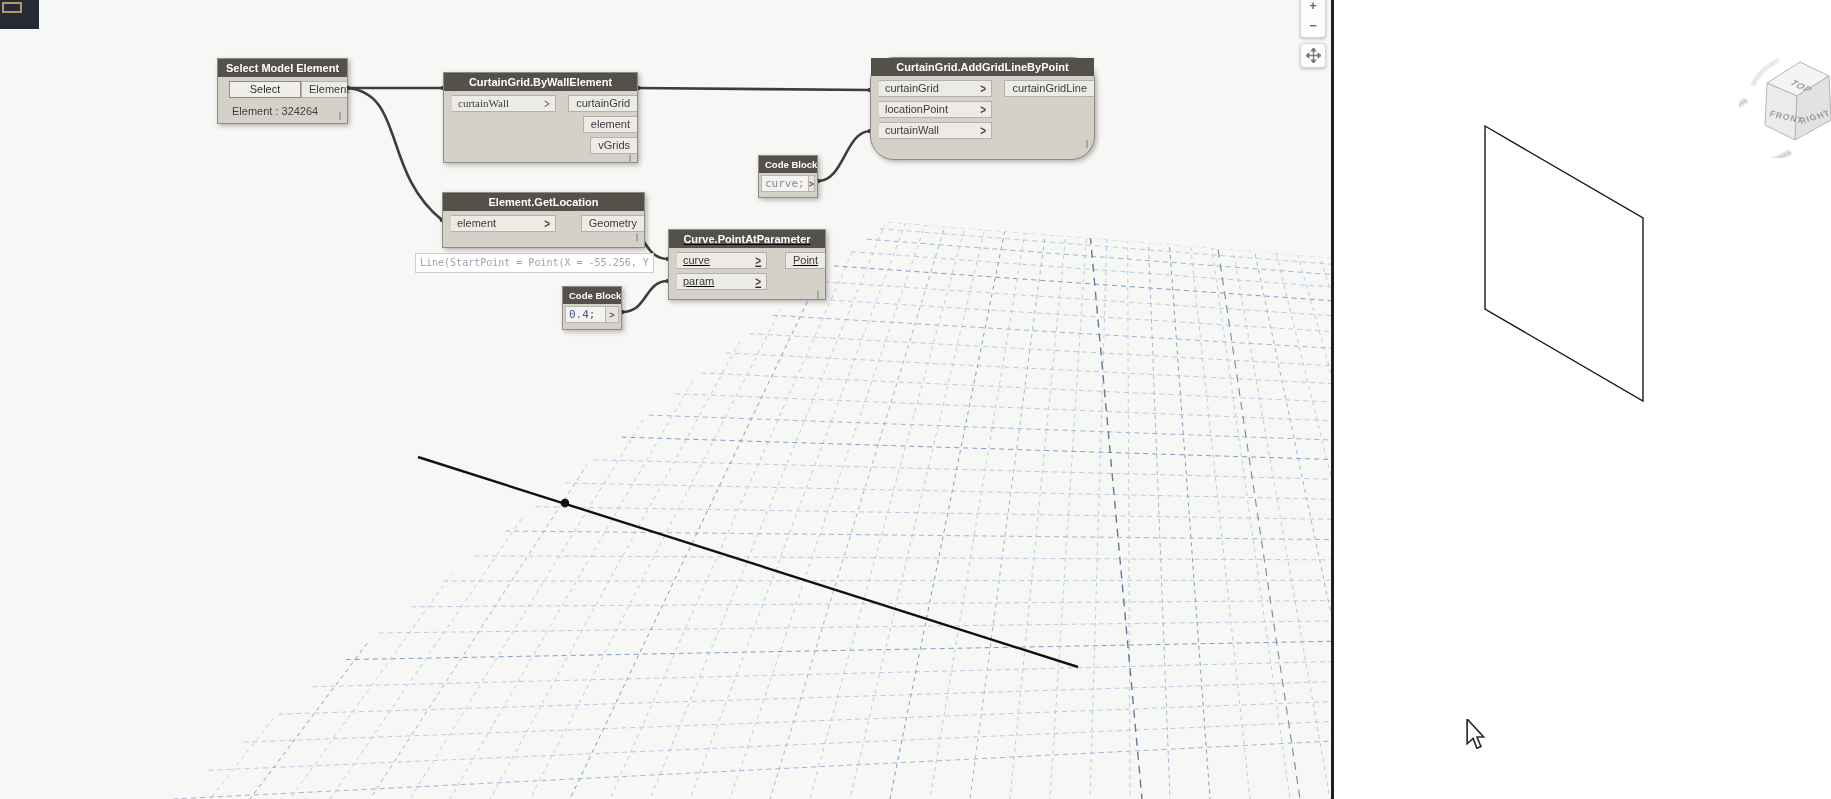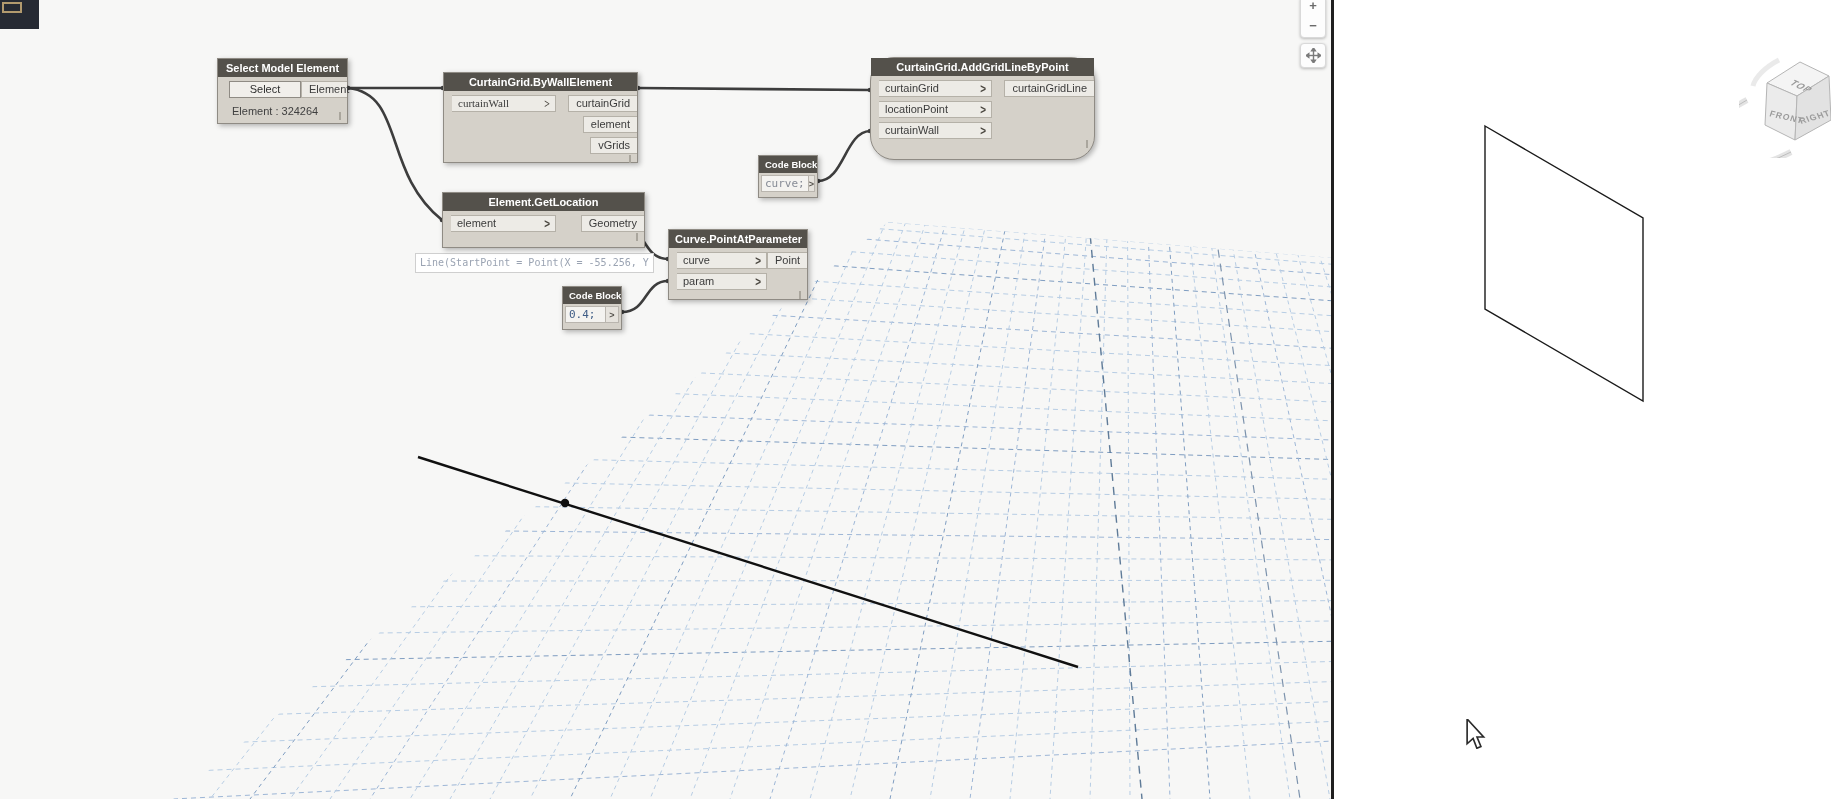--- a/index.html
+++ b/index.html
@@ -272,21 +272,21 @@
       </div>
       <div class="col-out">
         <div class="port out">Geometry</div>
       </div>
       <span class="footer-glyph"></span>
     </div>
   </div>
 
   <div class="preview-bubble">Line(StartPoint = Point(X = -55.256, Y = 6.2</div>
 
-  <div class="node" style="left:668px;top:229px;width:140px;height:71px;">
+  <div class="node" style="left:668px;top:229px;width:158px;height:71px;text-decoration:underline;">
     <div class="node-header">Curve.PointAtParameter</div>
     <div class="node-body">
       <div class="col-in">
         <div class="port in" style="width:90px;">
           <span>curve</span>
           <span class="chevron">&gt;</span>
         </div>
         <div class="port in" style="width:90px;">
           <span>param</span>
           <span class="chevron">&gt;</span>

